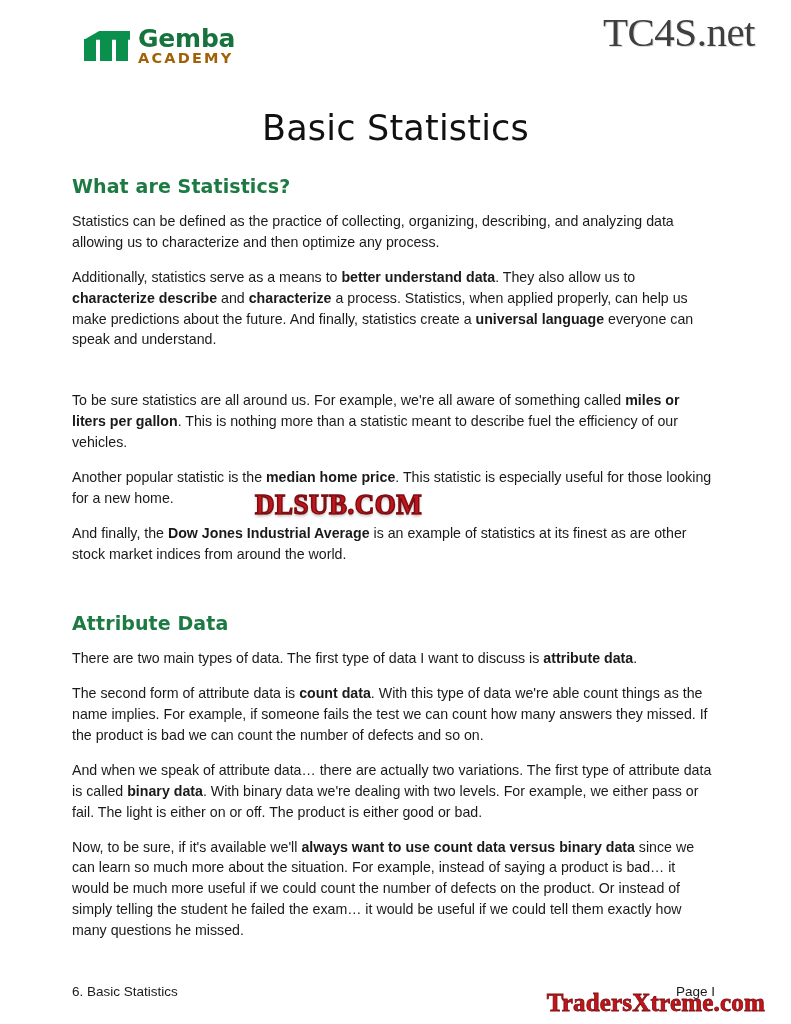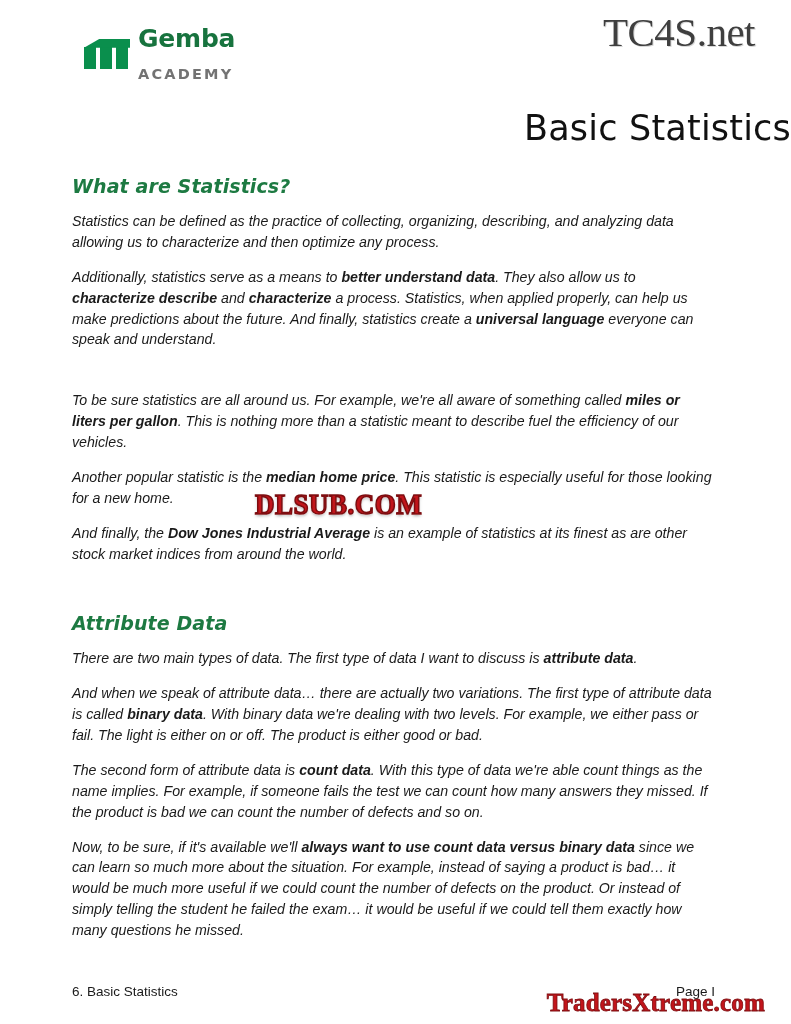--- a/index.html
+++ b/index.html
@@ -56,53 +56,52 @@
     font-family: "DejaVu Sans", sans-serif;
     font-weight: bold;
     font-size: 25px;
     color: #17733e;
     letter-spacing: -0.2px;
   }
   .logo-sub {
     font-family: "DejaVu Sans", sans-serif;
     font-weight: bold;
     font-size: 14.5px;
-    color: #737373;
+    color: #a16207;
     letter-spacing: 2.2px;
-    margin-top: 16px;
+    margin-top: 0;
   }
   .tc4s {
     position: absolute;
     right: 36px;
     top: 8px;
     font-family: "Liberation Serif", serif;
     font-size: 41px;
     font-weight: normal;
     color: #3f3f3f;
     letter-spacing: -0.5px;
     text-shadow: 1px 1px 0 #d8d8d8;
   }
   
   .doc-title {
     position: absolute;
     top: 108px;
     left: 0;
     right: 0;
-    text-align: right;
+    text-align: center;
     font-family: "DejaVu Sans", sans-serif;
     font-size: 35px;
     color: #111;
     letter-spacing: 0.2px;
   }
   .content {
     position: absolute;
     left: 72px;
     right: 76px;
     top: 175px;
-    font-style: italic;
   }
   h2.section {
     font-family: "DejaVu Sans", sans-serif;
     font-weight: bold;
     font-size: 19px;
     color: #1d7a42;
     margin: 0 0 14px 0;
     letter-spacing: 0.1px;
   }
   .sec-gap { height: 26px; }
@@ -186,22 +185,22 @@
     <div class="sec-gap"></div>
 
     <p class="para">To be sure statistics are all around us.  For example, we're all aware of something called <b>miles or liters per gallon</b>.  This is nothing more than a statistic meant to describe fuel the efficiency of our vehicles.</p>
     <p class="para">Another popular statistic is the <b>median home price</b>.  This statistic is especially useful for those looking for a new home.</p>
     <p class="para">And finally, the <b>Dow Jones Industrial Average</b> is an example of statistics at its finest as are other stock market indices from around the world.</p>
 
     <div class="sec-gap-lg"></div>
 
     <h2 class="section">Attribute Data</h2>
     <p class="para">There are two main types of data.  The first type of data I want to discuss is <b>attribute data</b>.</p>
+    <p class="para">The second form of attribute data is <b>count data</b>.  With this type of data we're able count things as the name implies.  For example, if someone fails the test we can count how many answers they missed.  If the product is bad we can count the number of defects and so on.</p>
     <p class="para">And when we speak of attribute data… there are actually two variations.  The first type of attribute data is called <b>binary data</b>.  With binary data we're dealing with two levels.  For example, we either pass or fail.  The light is either on or off.  The product is either good or bad.</p>
-    <p class="para">The second form of attribute data is <b>count data</b>.  With this type of data we're able count things as the name implies.  For example, if someone fails the test we can count how many answers they missed.  If the product is bad we can count the number of defects and so on.</p>
     <p class="para">Now, to be sure, if it's available we'll <b>always want to use count data versus binary data</b> since we can learn so much more about the situation.  For example, instead of saying a product is bad… it would be much more useful if we could count the number of defects on the product.  Or instead of simply telling the student he failed the exam… it would be useful if we could tell them exactly how many questions he missed.</p>
 
   </div>
 
   <div class="dlsub">DLSUB.COM</div>
   <div class="traders">TradersXtreme.com</div>
 
   <div class="footer">
     <span class="left">6. Basic Statistics</span>
     <span class="center">Page I</span>

